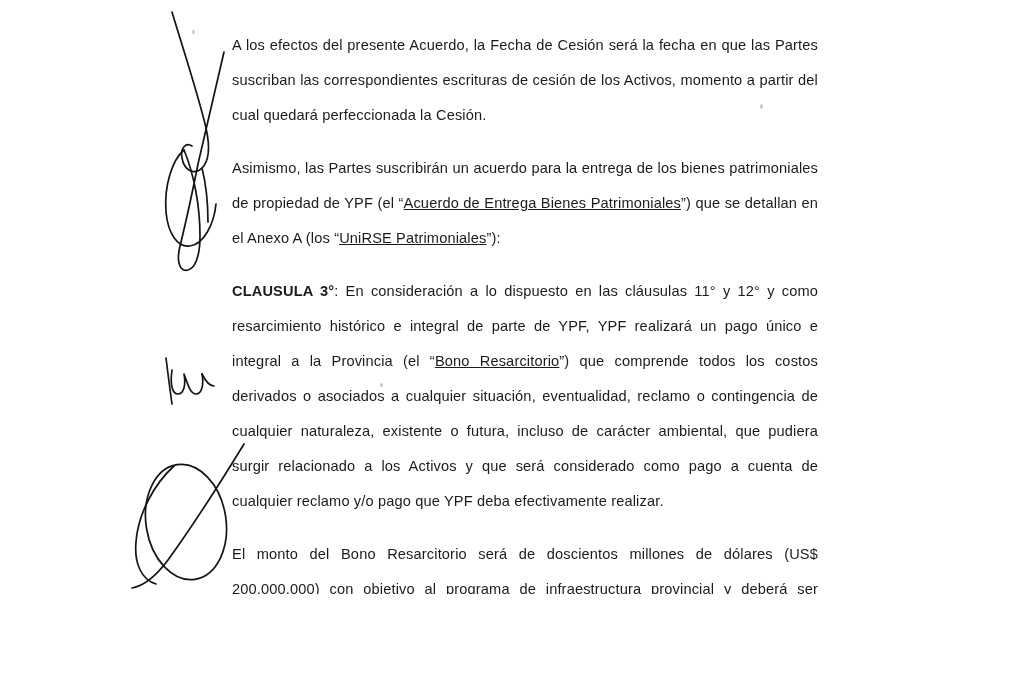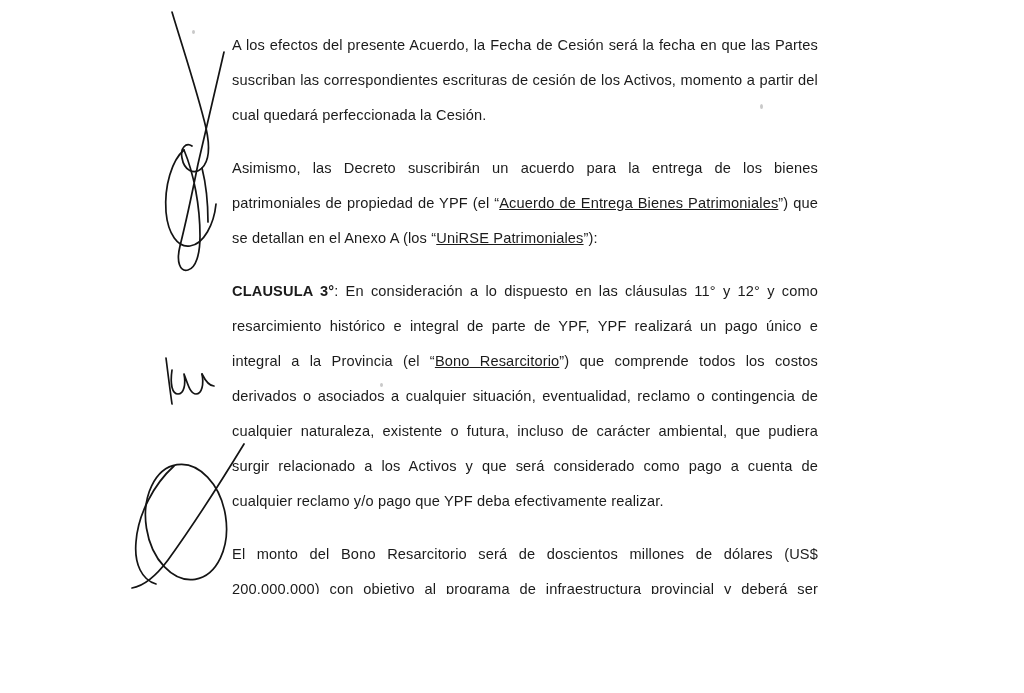--- a/index.html
+++ b/index.html
@@ -80,21 +80,21 @@
 
   <div class="speck" style="left:192px; top:30px; width:3px; height:4px;"></div>
   <div class="speck" style="left:760px; top:104px; width:3px; height:5px;"></div>
   <div class="speck" style="left:380px; top:383px; width:3px; height:4px;"></div>
   <div class="speck" style="left:147px; top:659px; width:3px; height:9px;"></div>
 
   <div class="text-column">
 
     <p class="para"><span>A los efectos del presente Acuerdo, la Fecha de Cesión será la fecha en que las Partes suscriban las correspondientes escrituras de cesión de los Activos, momento a partir del cual quedará perfeccionada la Cesión.</span></p>
 
-    <p class="para"><span>Asimismo, las Decreto suscribirán un acuerdo para la entrega de los bienes patrimoniales de propiedad de YPF (el “</span><span class="u">Acuerdo de Entrega Bienes Patrimoniales</span><span>”) que se detallan en el Anexo A (los “</span><span class="u">UniRSE Patrimoniales</span><span>”):</span></p>
+    <p class="para"><span>Asimismo, las Partes suscribirán un acuerdo para la entrega de los bienes patrimoniales de propiedad de YPF (el “</span><span class="u">Acuerdo de Entrega Bienes Patrimoniales</span><span>”) que se detallan en el Anexo A (los “</span><span class="u">UniRSE Patrimoniales</span><span>”):</span></p>
 
 
     <p class="para"><span class="b">CLAUSULA 3°</span><span>: En consideración a lo dispuesto en las cláusulas 11° y 12° y como resarcimiento histórico e integral de parte de YPF, YPF realizará un pago único e integral a la Provincia (el “</span><span class="u">Bono Resarcitorio</span><span>”) que comprende todos los costos derivados o asociados a cualquier situación, eventualidad, reclamo o contingencia de cualquier naturaleza, existente o futura, incluso de carácter ambiental, que pudiera surgir relacionado a los Activos y que será considerado como pago a cuenta de cualquier reclamo y/o pago que YPF deba efectivamente realizar.</span></p>
 
     <p class="para"><span>El monto del Bono Resarcitorio será de doscientos millones de dólares (US$ 200.000.000) con objetivo al programa de infraestructura provincial y deberá ser depositado en la cuenta correspondiente al Fondo Fiduciario UniRSE, creado por Decreto N° 1188/16 y aprobado por Decreto N° 1462/16 y sus modificatorias de la siguiente manera: (i) el 70% del Bono Resarcitorio será pagado por YPF dentro de los</span></p>
 
   </div>
 
   <div class="page-number">5</div>
 

